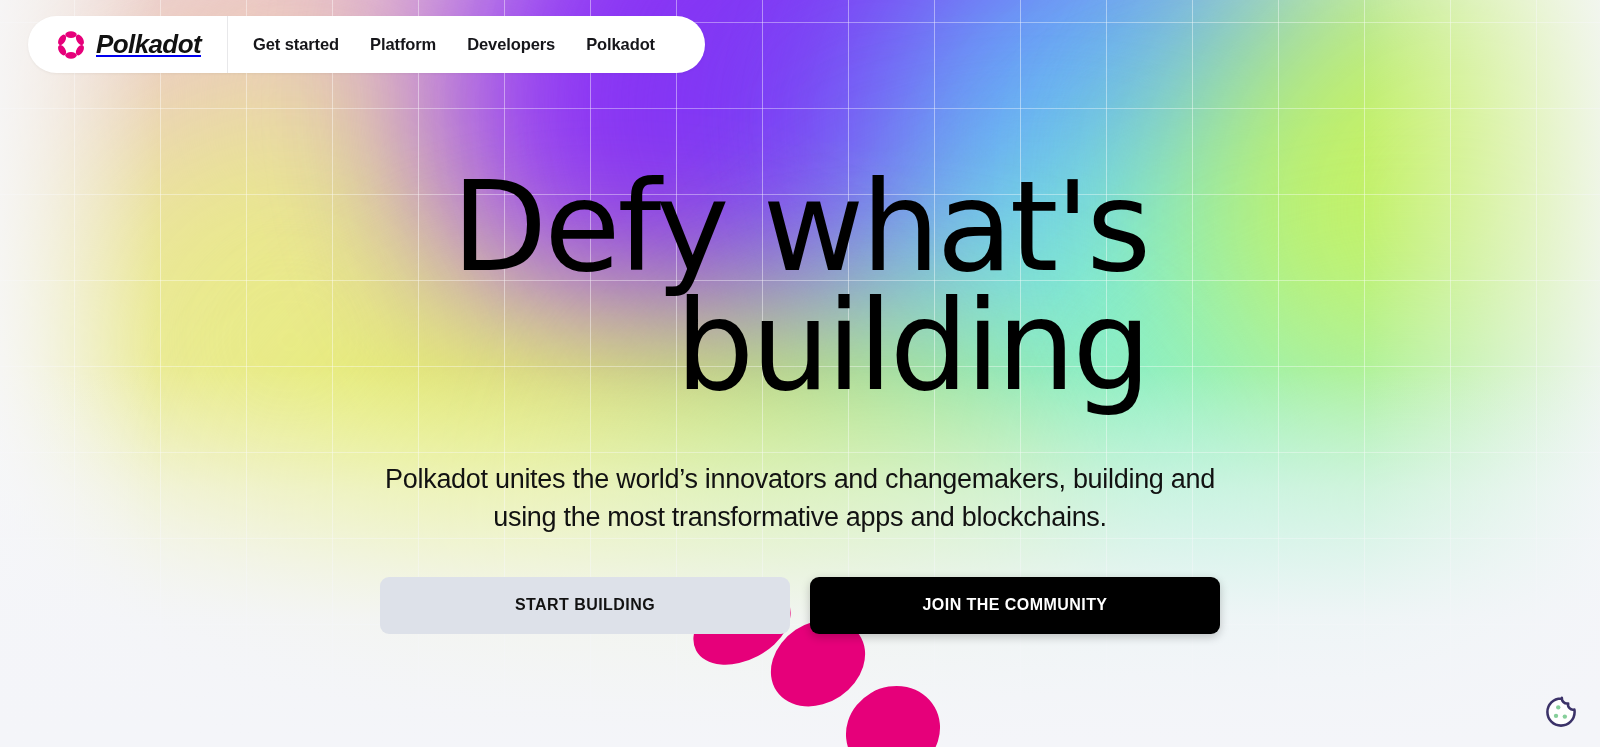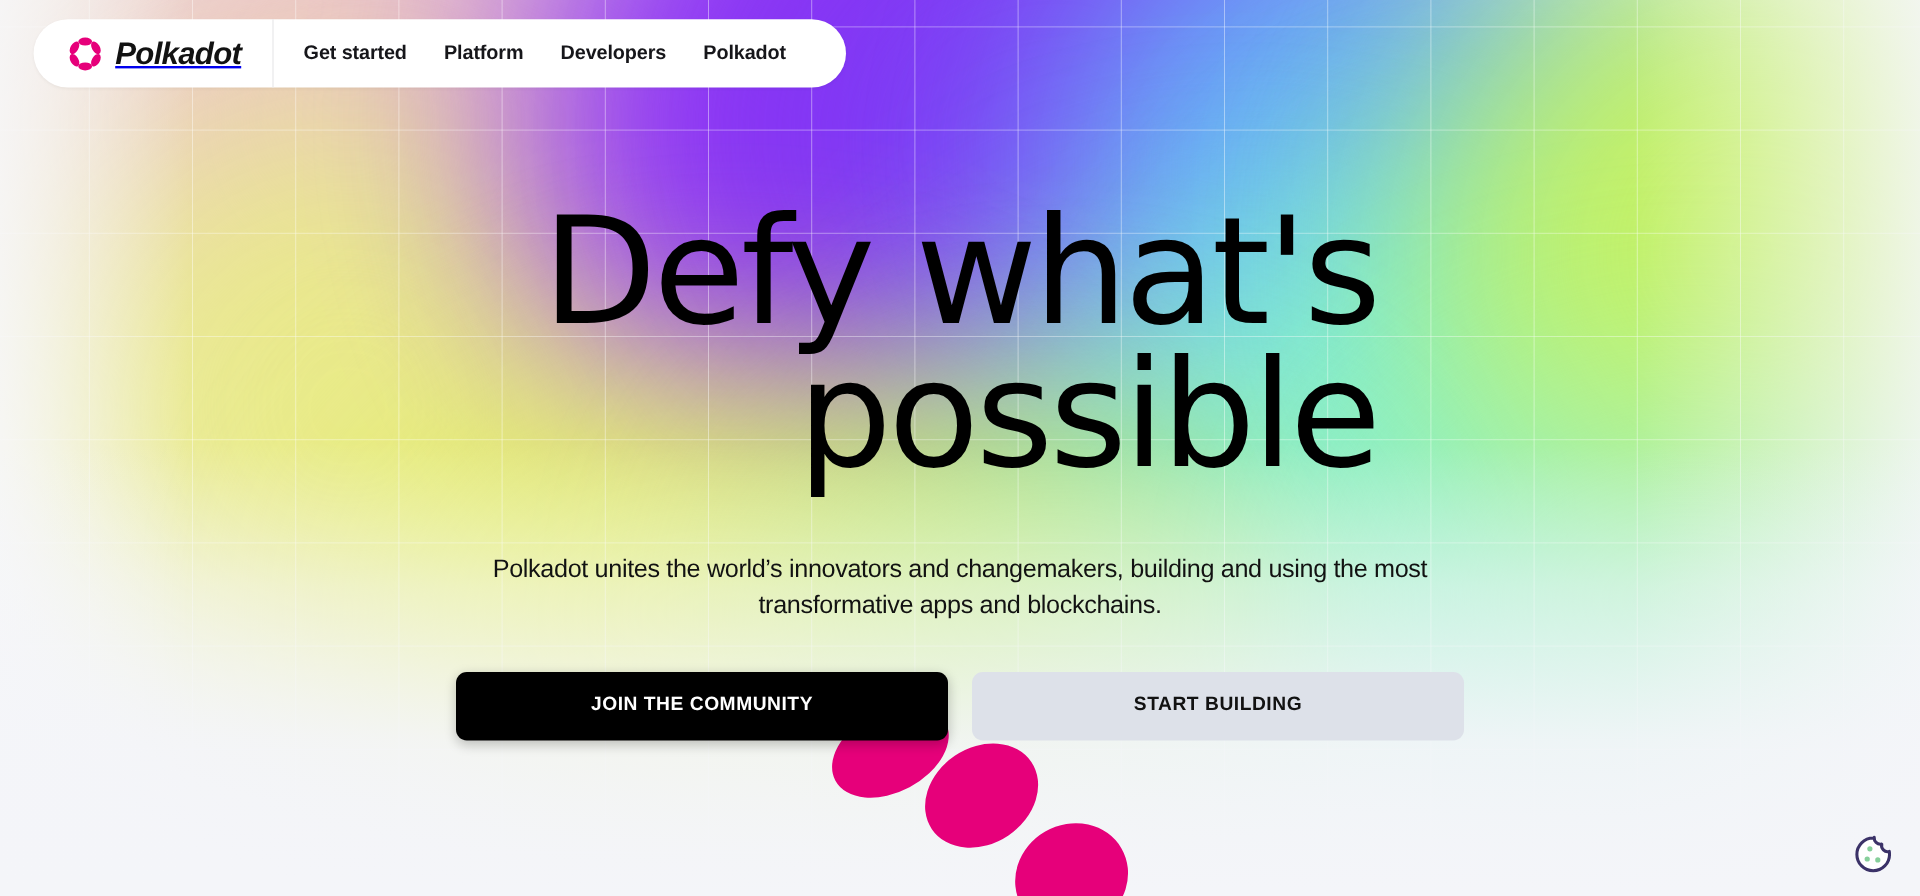--- a/index.html
+++ b/index.html
@@ -107,21 +107,21 @@
     text-align:right;
     max-width:900px;
     font-family:"DejaVu Sans", sans-serif;
     font-stretch:normal;
   }
   .hero-title .l1 { display:block; }
   .hero-title .l2 { display:block; }
 
   .hero-sub {
     margin-top:54px;
-    font-size:21px;
+    font-size:27px;
     line-height:1.42;
     font-weight:400;
     color:#121212;
     text-align:center;
     letter-spacing:-0.3px;
     max-width:850px;
   }
 
   .hero-actions {
     margin-top:40px;
@@ -211,26 +211,26 @@
       <a class="nav-link" href="#">Get started</a>
       <a class="nav-link" href="#">Platform</a>
       <a class="nav-link" href="#">Developers</a>
       <a class="nav-link" href="#">Polkadot</a>
     </div>
   </nav>
 
   <section class="hero">
     <h1 class="hero-title">
       <span class="l1">Defy what's</span>
-      <span class="l2">possible</span>
+      <span class="l2">building</span>
     </h1>
     <p class="hero-sub">Polkadot unites the world’s innovators and changemakers, building and using the most transformative apps and blockchains.</p>
     <div class="hero-actions">
+      <button class="btn btn-secondary">START BUILDING</button>
       <button class="btn btn-primary">JOIN THE COMMUNITY</button>
-      <button class="btn btn-secondary">START BUILDING</button>
     </div>
   </section>
 
   <button class="cookie-btn">
     <svg width="34" height="34" viewBox="0 0 32 32">
       <path d="M16 3.2c-7.1 0-12.8 5.7-12.8 12.8S8.9 28.8 16 28.8 28.8 23.1 28.8 16c0-.8-.07-1.6-.21-2.35-1.6.5-3.4.02-4.6-1.2-1.2-1.2-1.66-2.95-1.25-4.52-1.6.33-3.3-.15-4.5-1.36-1.05-1.05-1.55-2.5-1.42-3.93C16.63 3.2 16.3 3.2 16 3.2z" fill="#ffffff" stroke="#3b3268" stroke-width="2.4" stroke-linejoin="round"></path>
       <circle cx="13.4" cy="11.6" r="2.05" fill="#86cf9a"></circle>
       <circle cx="11.3" cy="19.6" r="2.05" fill="#86cf9a"></circle>
       <circle cx="19.6" cy="20.3" r="2.05" fill="#86cf9a"></circle>
     </svg>

